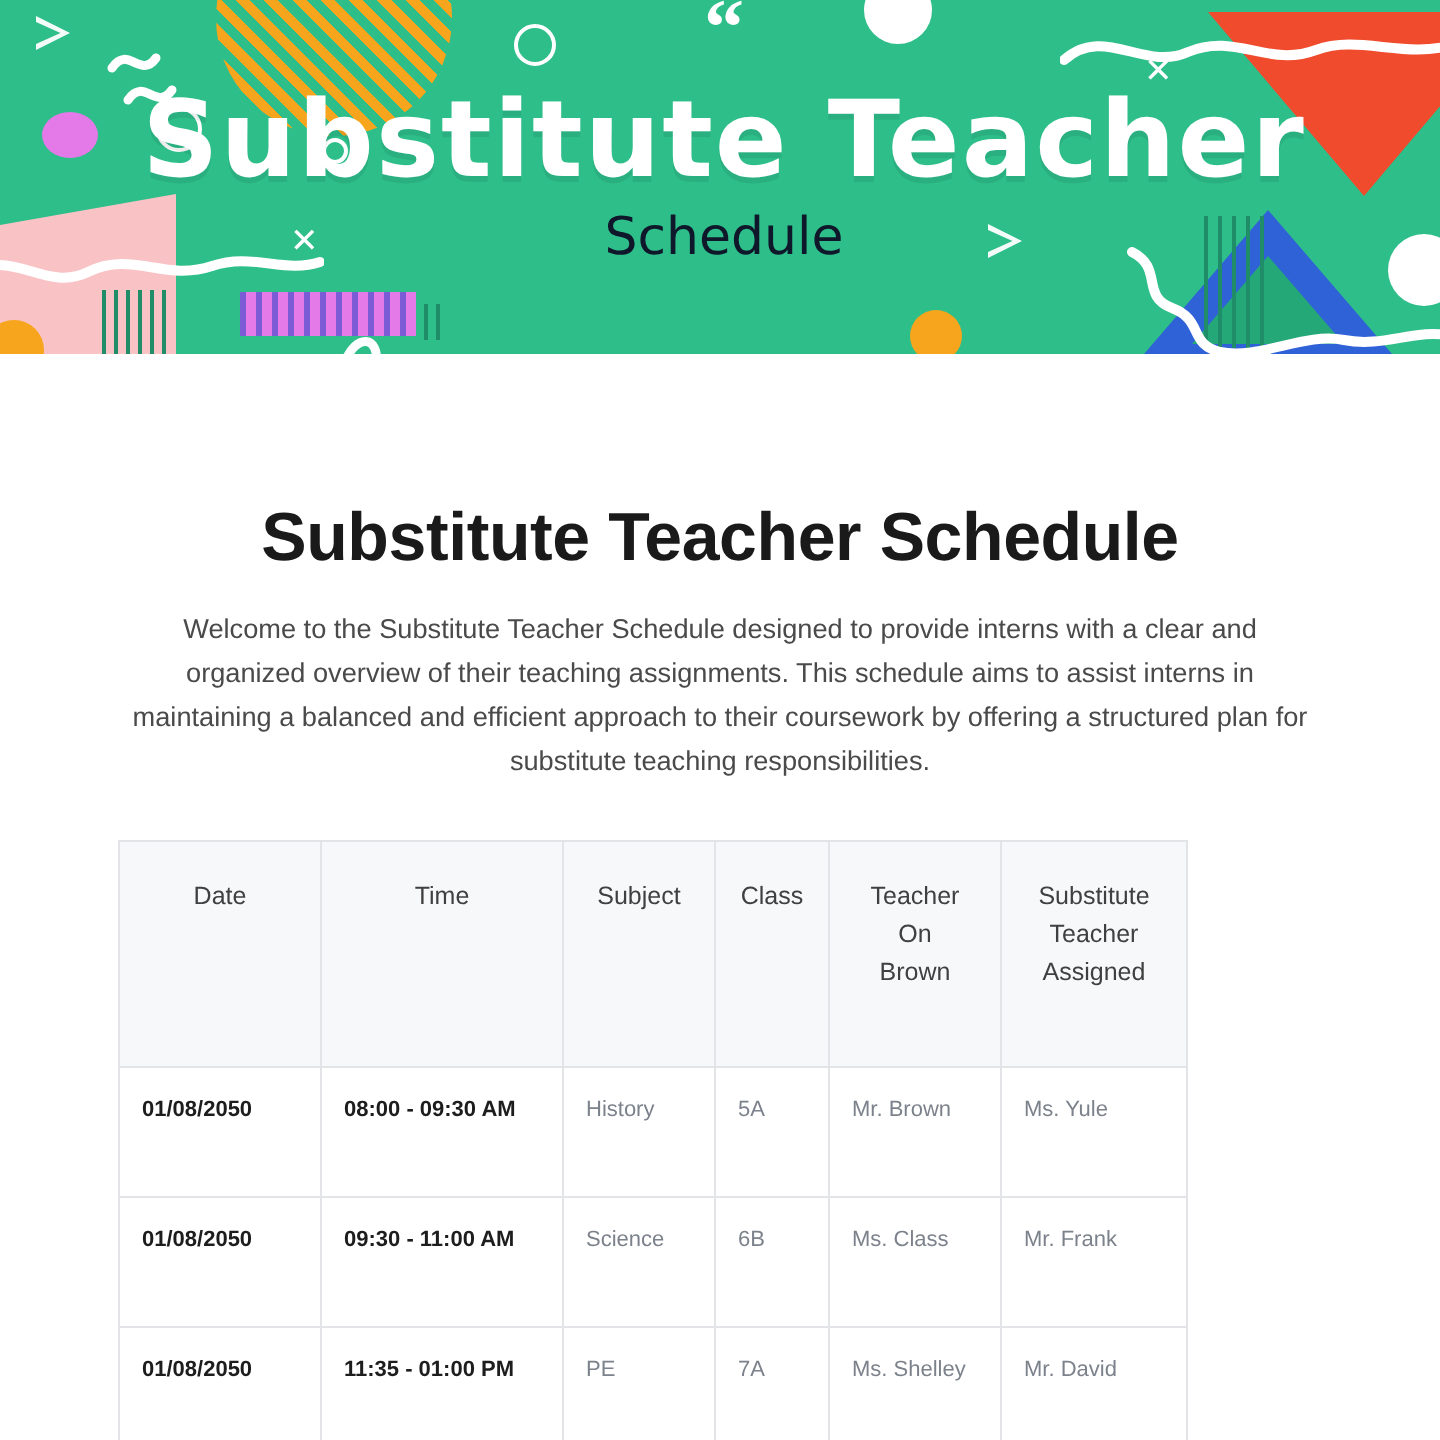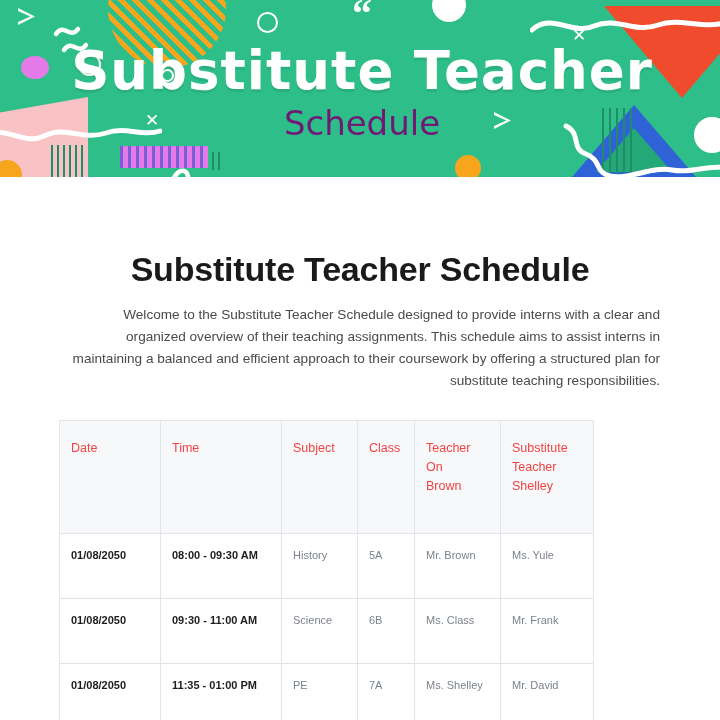--- a/index.html
+++ b/index.html
@@ -160,24 +160,24 @@
     font-family: "DejaVu Sans", sans-serif;
     font-weight: 700;
     font-size: 53px;
     letter-spacing: 1px;
     line-height: 1;
     text-shadow: 0 3px 0 rgba(0,0,0,0.07);
   }
   .banner-sub {
     display: block;
     margin-top: 9px;
-    color: #701a75;
+    color: #0f172a;
     font-family: "DejaVu Sans", sans-serif;
     font-weight: 400;
-    font-size: 34px;
+    font-size: 26px;
     line-height: 1;
   }
 
   
   .content {
     padding: 0;
     background: #ffffff;
   }
   .doc-title {
     margin: 0;
@@ -185,21 +185,21 @@
     text-align: center;
     font-family: "Liberation Sans", sans-serif;
     font-weight: 700;
     font-size: 34px;
     color: #1a1a1a;
     letter-spacing: -0.2px;
   }
   .doc-intro {
     margin: 15px auto 0 auto;
     width: 600px;
-    text-align: right;
+    text-align: center;
     font-family: "Liberation Sans", sans-serif;
     font-size: 13.6px;
     line-height: 22px;
     color: #4a4a4a;
   }
 
   
   .table-wrap {
     margin: 28px 0 0 59px;
     width: 534px;
@@ -212,24 +212,24 @@
   }
   table.schedule th,
   table.schedule td {
     border: 1px solid #e2e4e7;
     vertical-align: top;
     padding: 12px 11px;
     font-family: "Liberation Sans", sans-serif;
   }
   table.schedule thead th {
     background: #f7f8fa;
-    text-align: left;
+    text-align: center;
     font-size: 12.5px;
     font-weight: 400;
-    color: #ef4444;
+    color: #404040;
     height: 82px;
     padding-top: 18px;
     line-height: 19px;
   }
   table.schedule tbody td {
     background: #ffffff;
     font-size: 11px;
     color: #7c828b;
     line-height: 19px;
     height: 40px;
@@ -338,21 +338,21 @@
             <span>Class</span>
           </th>
           <th>
             <span>Teacher</span><br>
             <span>On</span><br>
             <span>Brown</span>
           </th>
           <th>
             <span>Substitute</span><br>
             <span>Teacher</span><br>
-            <span>Shelley</span>
+            <span>Assigned</span>
           </th>
         </tr>
       </thead>
       <tbody>
         <tr>
           <td class="c-date">01/08/2050</td>
           <td class="c-time">08:00 - 09:30 AM</td>
           <td>History</td>
           <td>5A</td>
           <td>Mr. Brown</td>

